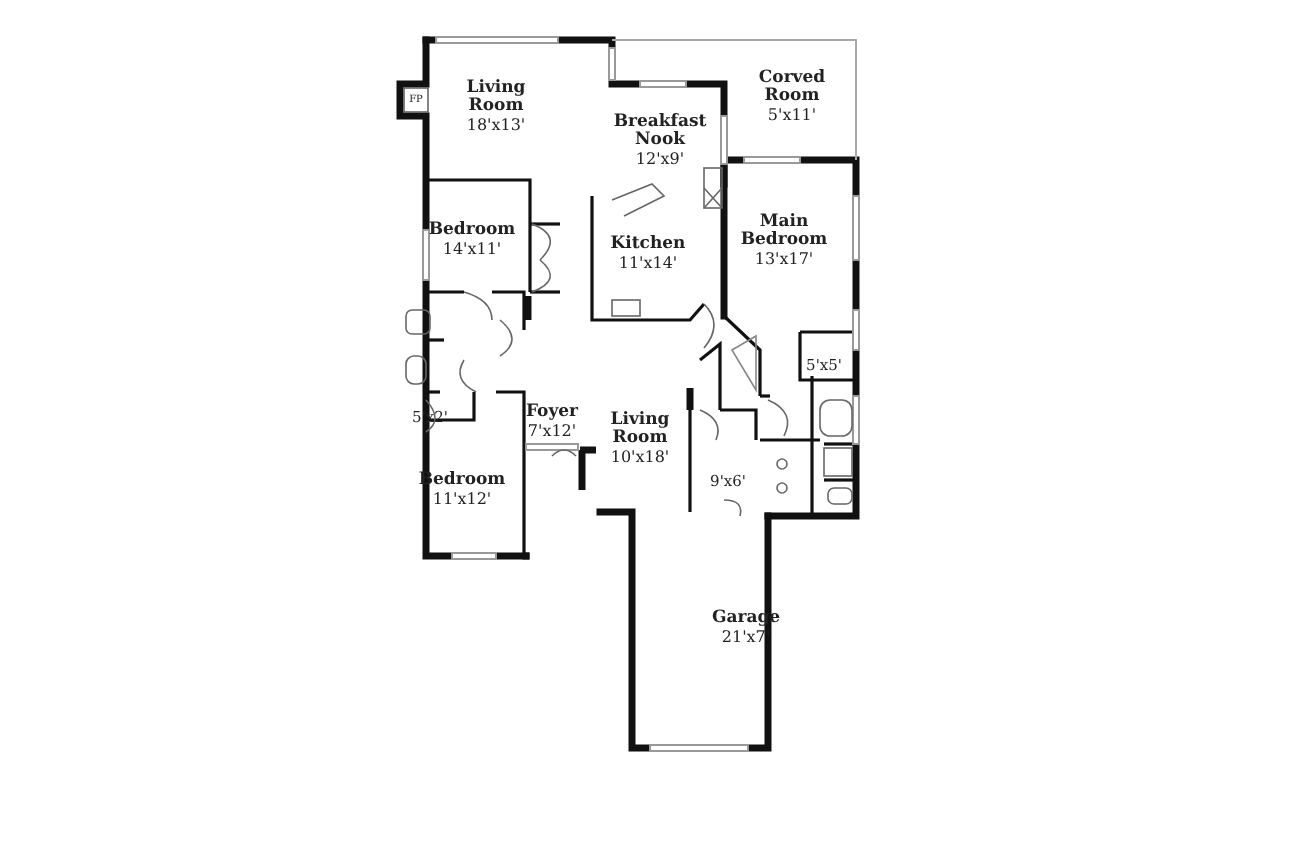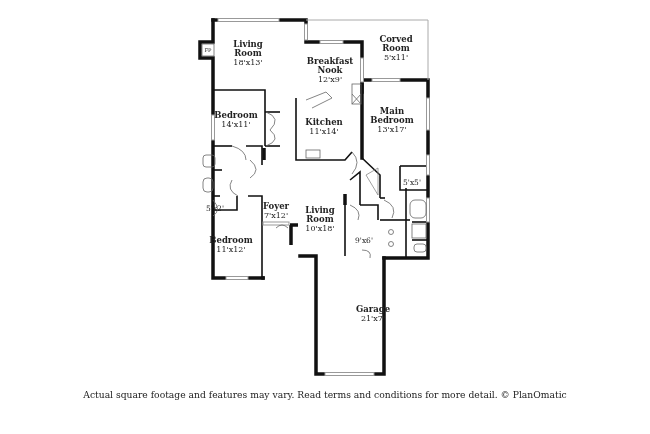--- a/index.html
+++ b/index.html
@@ -155,14 +155,13 @@
     <span>Garage</span>
     <span class="dim">21'x7'</span>
   </div>
   <div class="lbl small" style="left:412px;top:178px;">5'x5'</div>
   <div class="lbl small" style="left:215px;top:204px;">5'x2'</div>
   <div class="lbl small" style="left:364px;top:236px;">9'x6'</div>
   <div class="lbl small" style="left:208px;top:46px;font-size:5px;">FP</div>
 </div>
 
 <div id="disclaimer">
-  <div>Actual square footage and features may vary. Read terms and conditions for more detail. © PlanOmatic</div>
 </div>
 
 </body></html>

